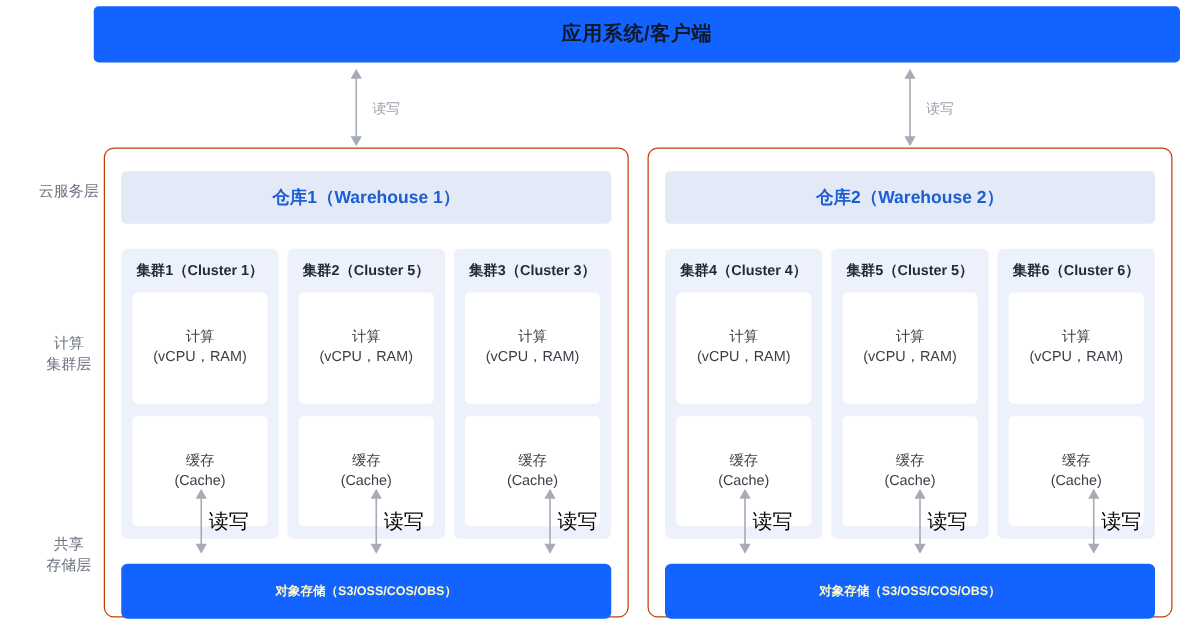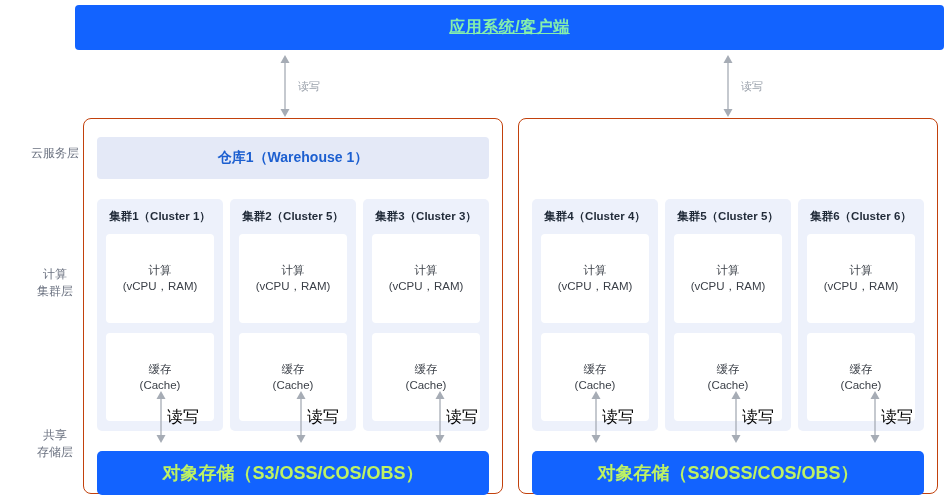--- a/index.html
+++ b/index.html
@@ -26,25 +26,24 @@
     top: 5px;
     width: 869px;
     height: 45px;
     background: #1263ff;
     border-radius: 4px;
     display: flex;
     align-items: center;
     justify-content: center;
   }
   .client-banner-label {
-    color: #86efac;
+    color: #0f172a;
     font-size: 16px;
     font-weight: 700;
     letter-spacing: 0.5px;
-    text-decoration: underline;
   }
 
   
   .layer-label {
     position: absolute;
     color: #6b7280;
     font-size: 12px;
     line-height: 17px;
     text-align: center;
     width: 70px;
@@ -169,22 +168,22 @@
     right: 13px;
     top: 332px;
     height: 44px;
     background: #1263ff;
     border-radius: 5px;
     display: flex;
     align-items: center;
     justify-content: center;
   }
   .storage-bar-label {
-    color: #bef264;
-    font-size: 18px;
+    color: #fef9c3;
+    font-size: 10px;
     font-weight: 700;
   }
 </style>
 </head>
 <body>
 
 <div id="root">
 
   <div class="client-banner">
     <span class="client-banner-label">应用系统/客户端</span>
@@ -288,20 +287,23 @@
     </div>
 
     <div class="storage-bar">
       <span class="storage-bar-label">对象存储（S3/OSS/COS/OBS）</span>
     </div>
 
   </div>
 
   <div class="warehouse wh-2">
 
+    <div class="warehouse-header">
+      <span class="warehouse-header-label">仓库2（Warehouse 2）</span>
+    </div>
 
     <div class="cluster-row">
 
       <div class="cluster-card">
         <div class="cluster-title">集群4（Cluster 4）</div>
         <div class="cluster-inner">
           <span class="inner-line">计算</span>
           <span class="inner-line">(vCPU，RAM)</span>
         </div>
         <div class="cluster-inner">

